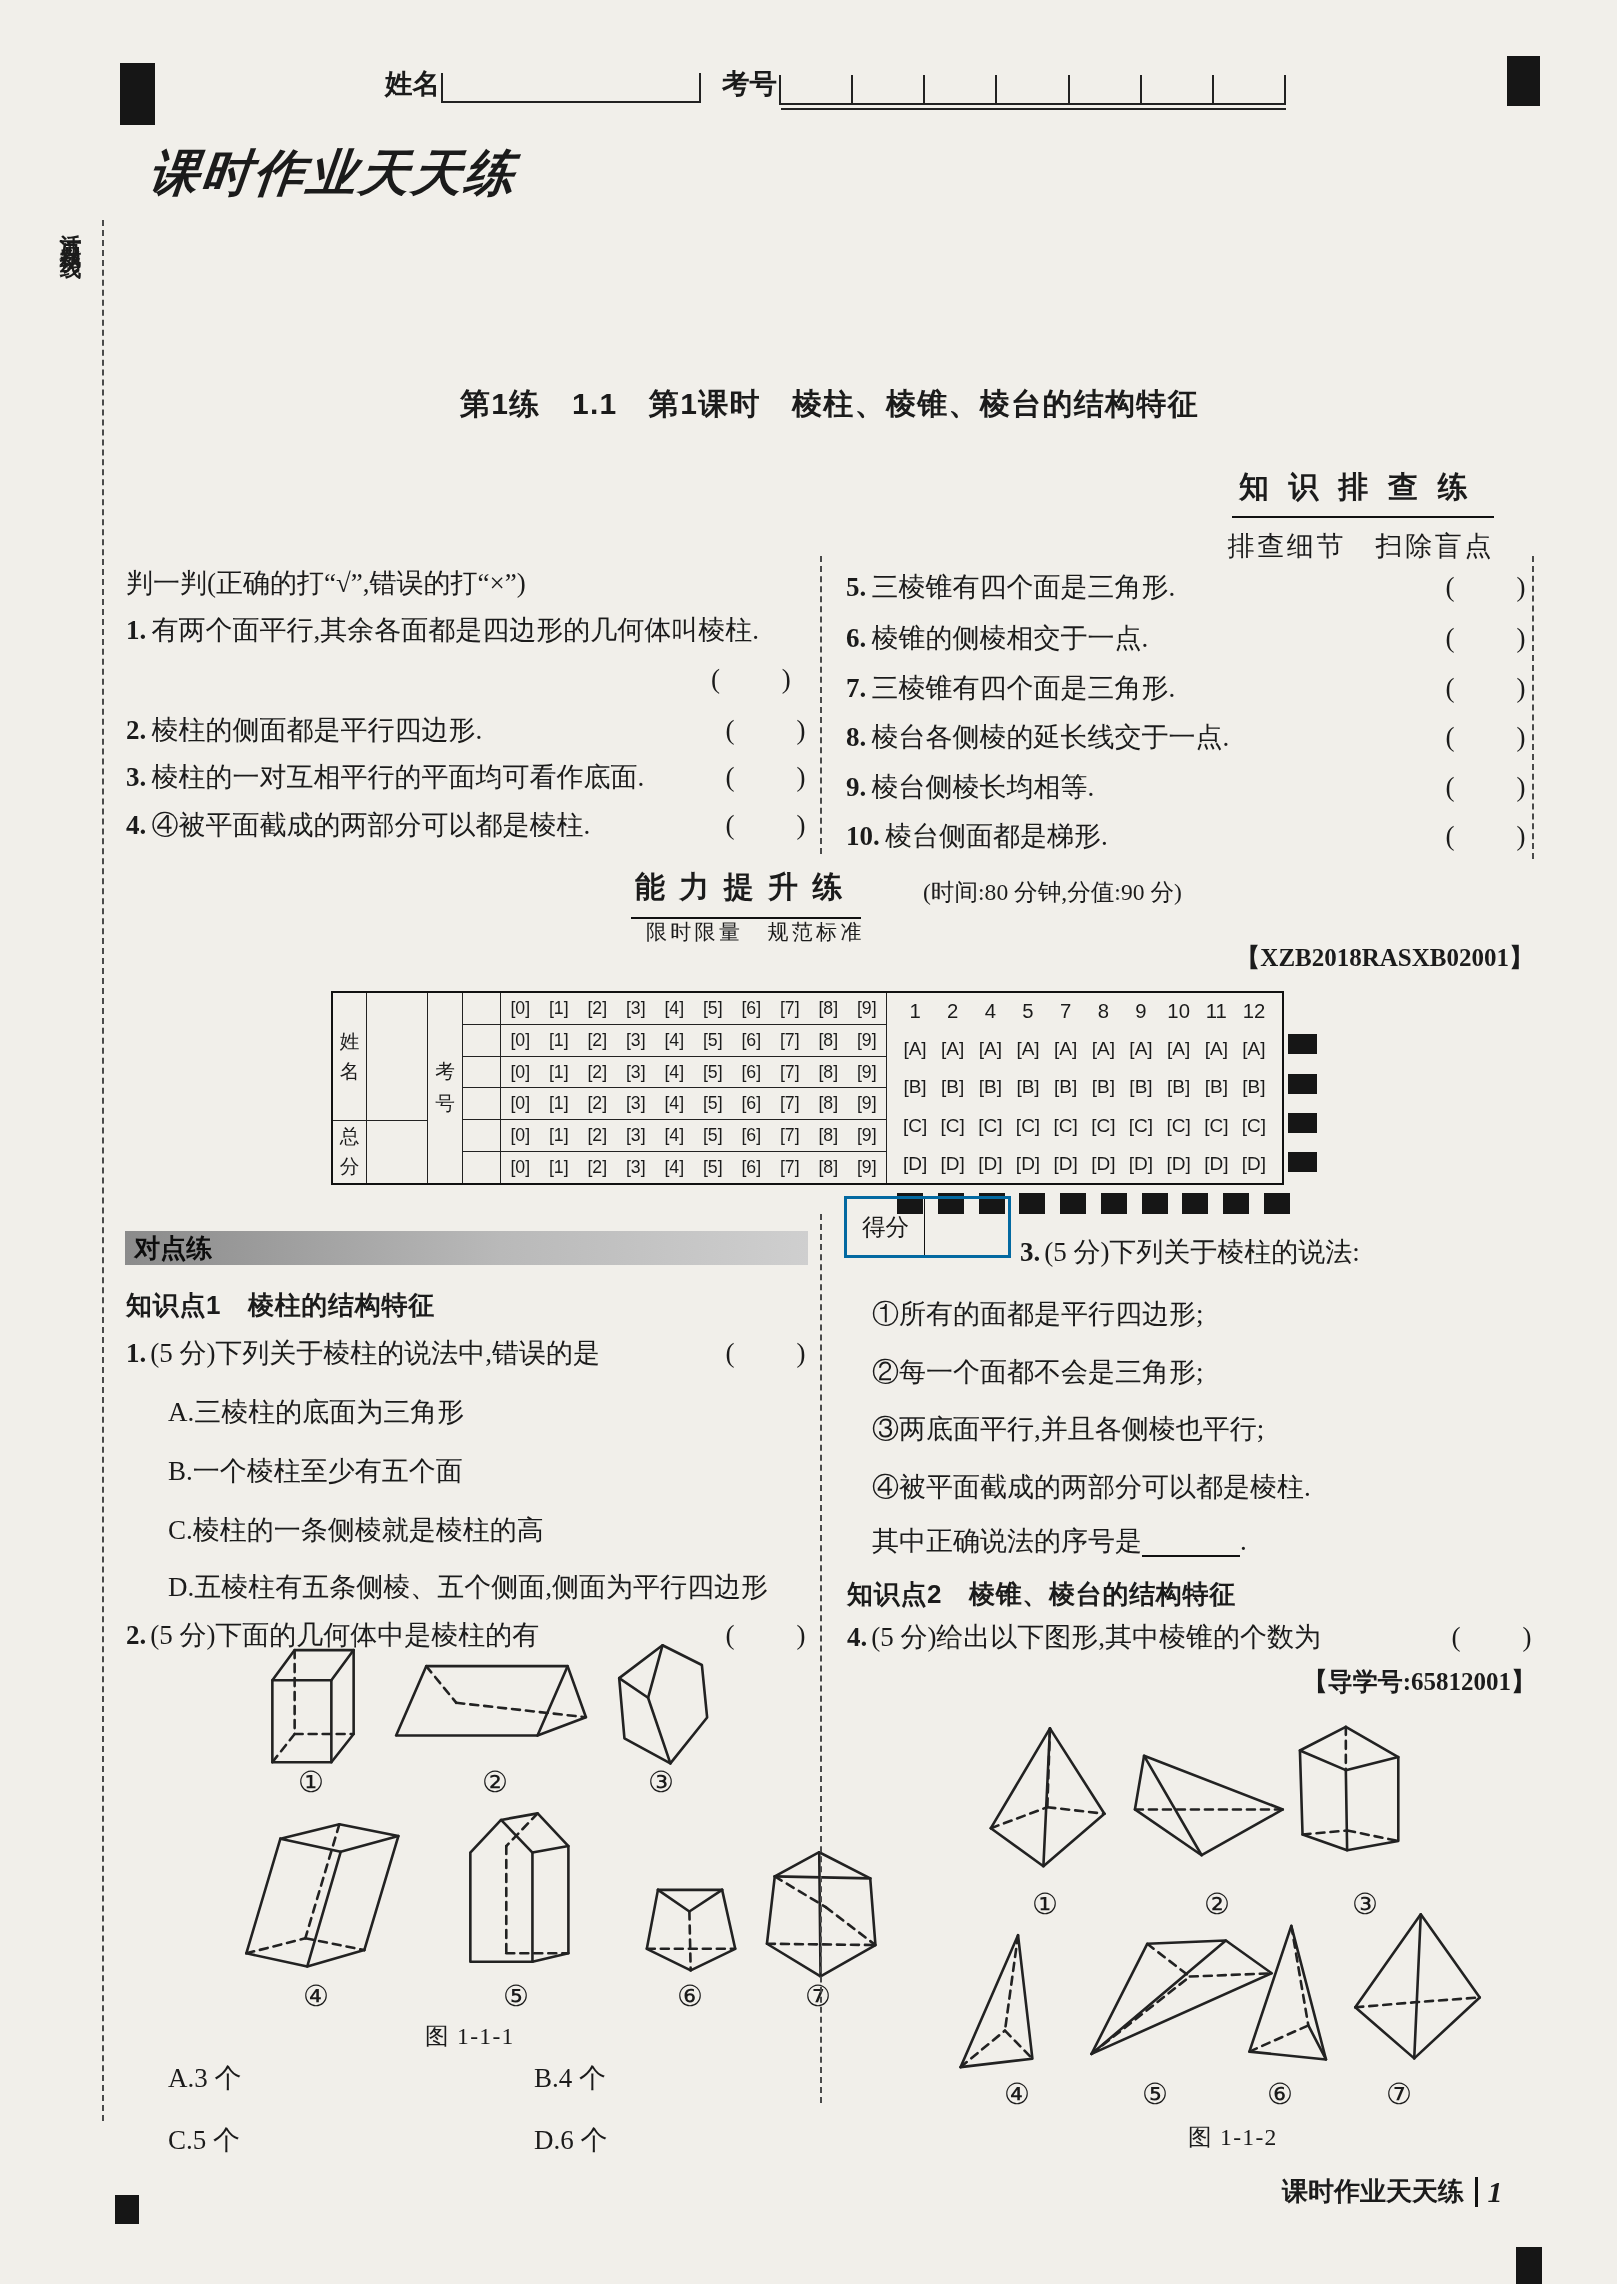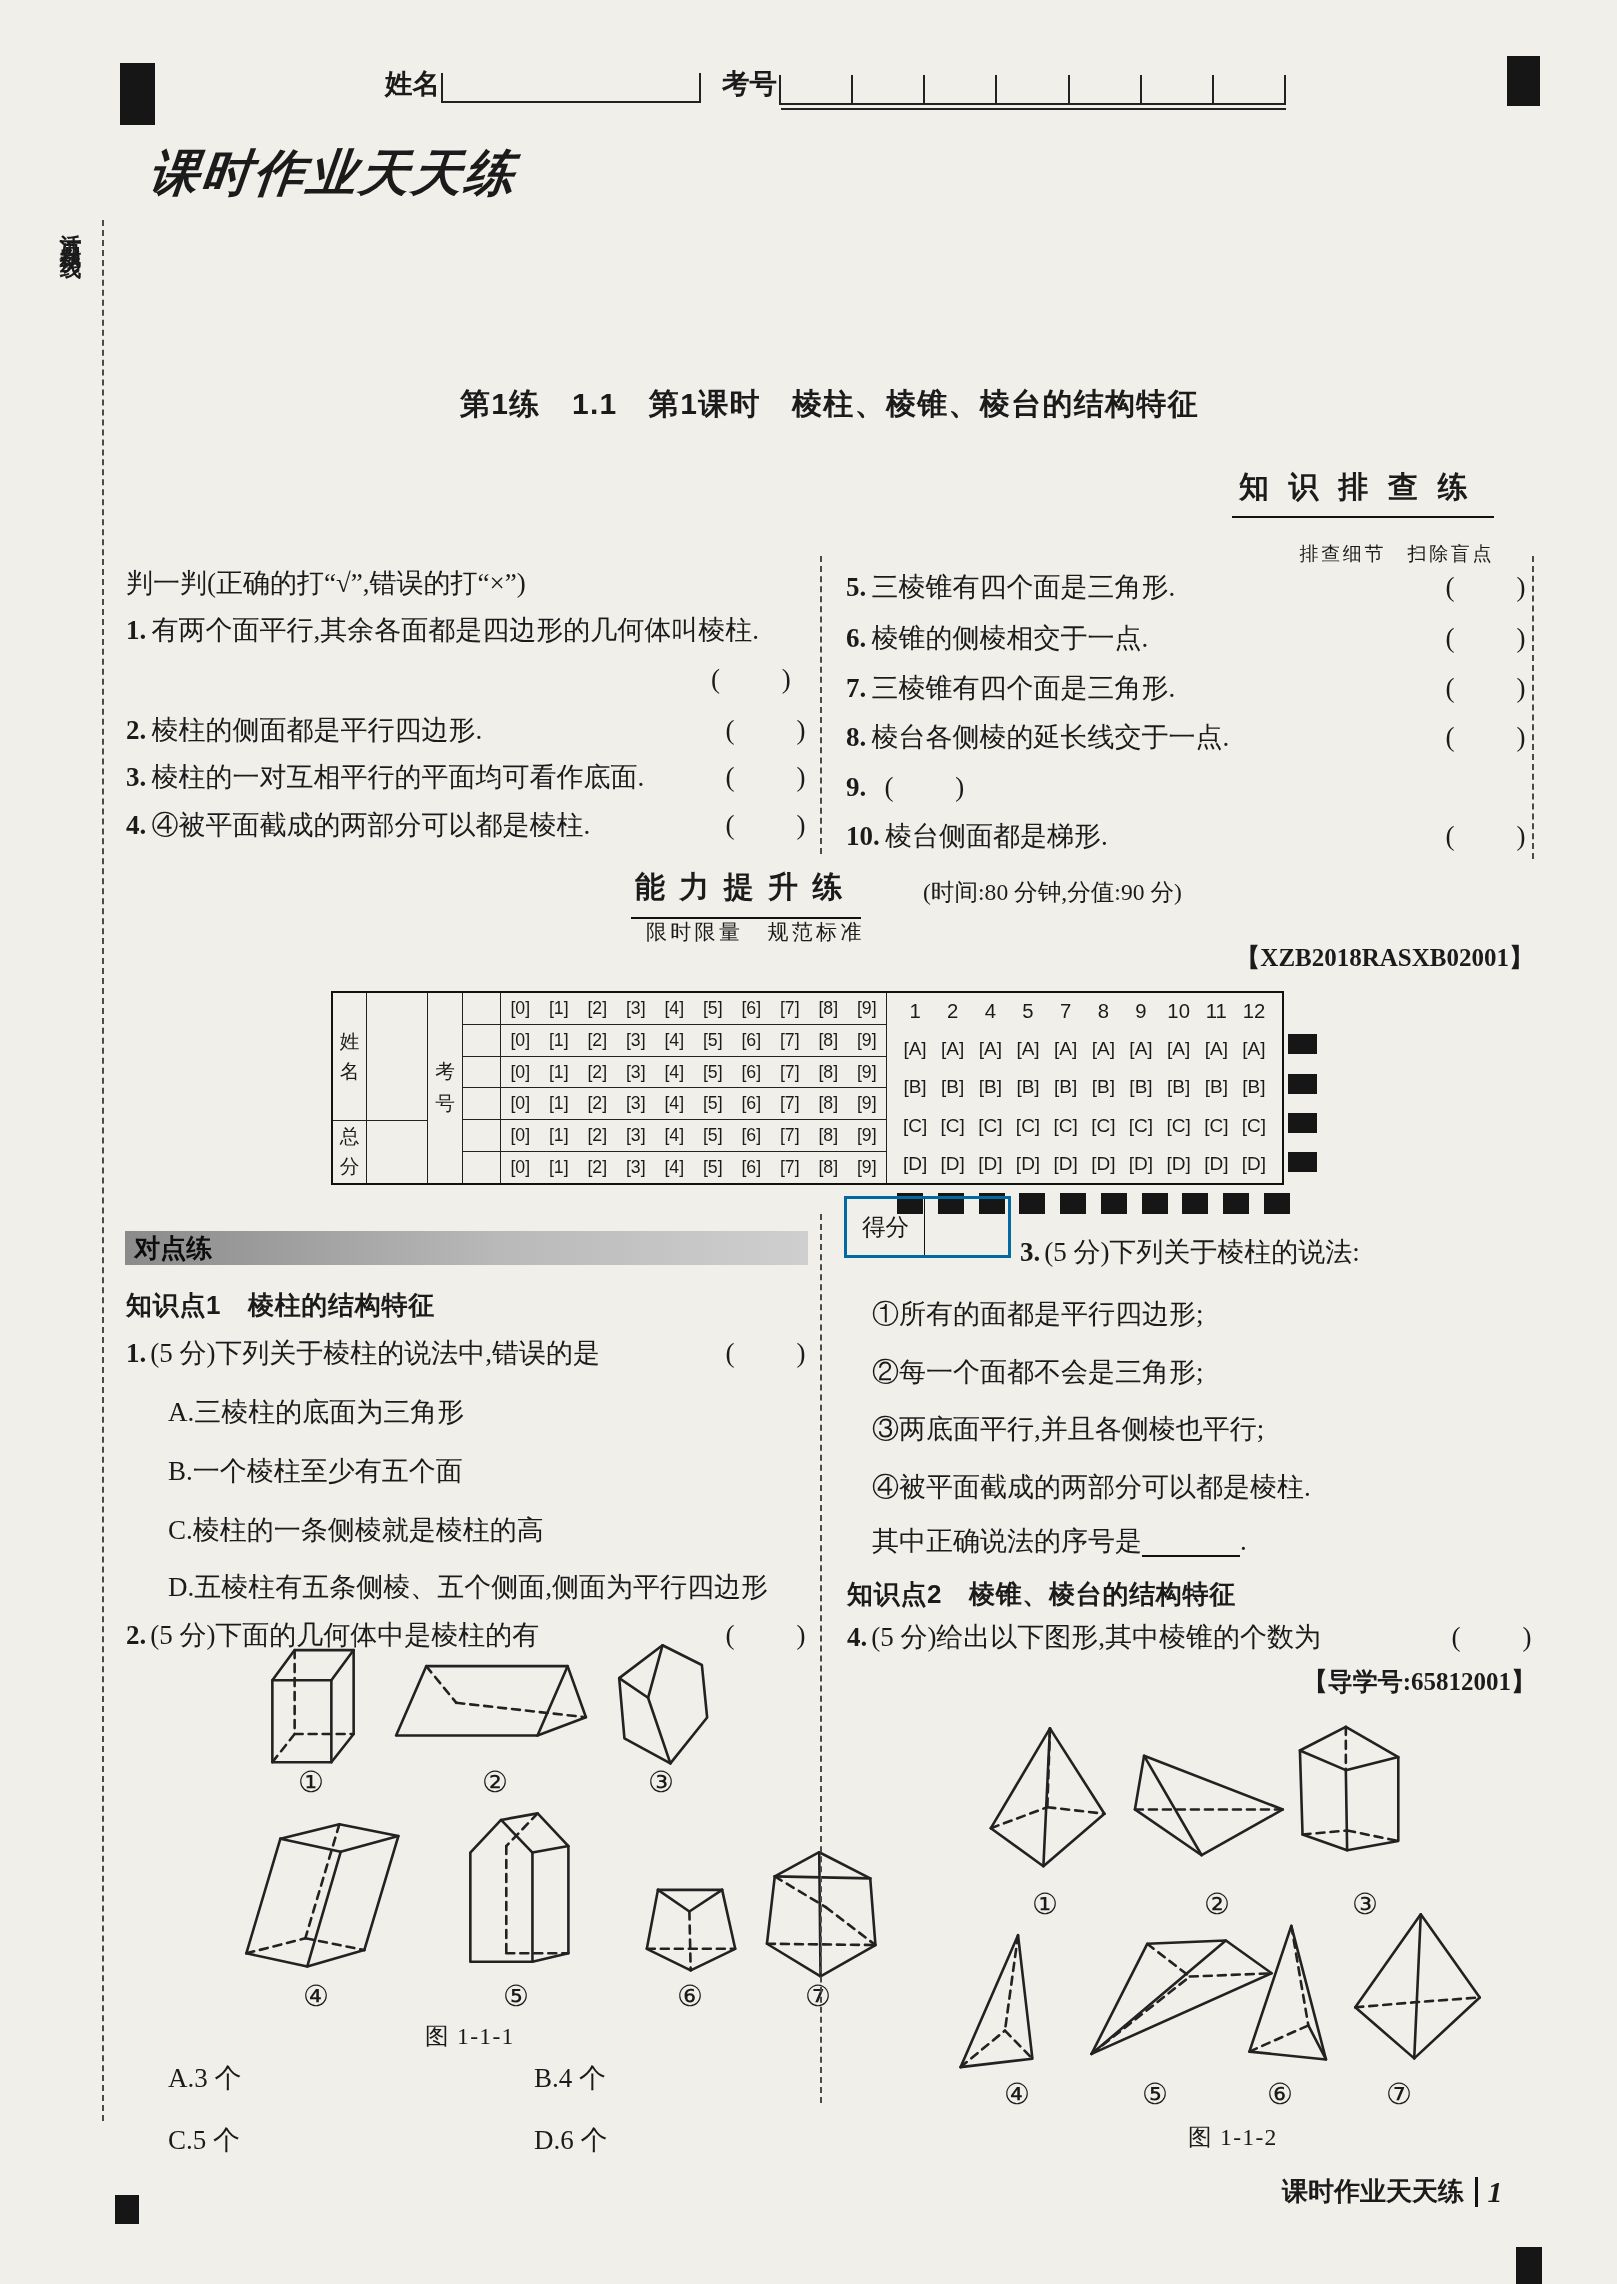--- a/index.html
+++ b/index.html
@@ -17,21 +17,21 @@
   #exam-line::after{content:"";position:absolute;left:0;right:0;bottom:-7.2px;border-bottom:2px solid #222;}
   
   #cut-text{left:56px;top:218px;writing-mode:vertical-rl;letter-spacing:5.2px;font-size:21.6px;font-weight:bold;}
   .vdash{border-left:2px dashed #4a4a4a;width:0;}
   
   #book-title{left:149px;top:140px;font-size:50px;font-style:italic;letter-spacing:2.6px;transform:skewX(-6deg);}
   #chapter-title{left:125px;top:265px;width:1409px;text-align:center;font-size:38px;letter-spacing:6.6px;}
   #lesson-title{left:125px;top:384px;width:1409px;text-align:center;font-size:30px;letter-spacing:1.3px;}
   .secwrap{text-align:right;}
   .sectitle{display:inline-block;font-weight:bold;font-size:30px;letter-spacing:19.7px;padding:0 6.6px 7.9px 6.6px;border-bottom:2.6px solid #111;}
-  .secsub{font-size:19px;letter-spacing:2.6px;margin-top:23px;}
+  .secsub{font-size:27px;letter-spacing:2.6px;margin-top:10px;}
   
   .tf{display:flex;width:682px;font-size:27px;line-height:1.15;}
   .tf .qno{font-weight:bold;margin-right:5.2px;white-space:nowrap;}
   .tf .qtext{flex:1;}
   .tf .bracket{white-space:nowrap;margin-left:13px;letter-spacing:2.6px;}
   .bracket-solo{font-size:27px;letter-spacing:2.6px;}
   
   #boost-title{left:631px;top:867px;font-size:30px;font-weight:bold;letter-spacing:14.4px;padding:0 3.9px 9.2px 3.9px;border-bottom:2.6px solid #111;}
   #boost-note{left:923px;top:876px;font-size:23.6px;}
   #boost-sub{left:646px;top:918px;font-size:21px;letter-spacing:3.3px;}
@@ -160,20 +160,21 @@
     <span class="qtext">三棱锥有四个面是三角形.</span>
     <span class="bracket">(　　)</span>
   </div>
   <div class="abs tf" style="left:846px;top:722px;">
     <span class="qno">8.</span>
     <span class="qtext">棱台各侧棱的延长线交于一点.</span>
     <span class="bracket">(　　)</span>
   </div>
   <div class="abs tf" style="left:846px;top:772px;">
     <span class="qno">9.</span>
+    <span class="qtext">棱台侧棱长均相等.</span>
     <span class="bracket">(　　)</span>
   </div>
   <div class="abs tf" style="left:846px;top:821px;">
     <span class="qno">10.</span>
     <span class="qtext">棱台侧面都是梯形.</span>
     <span class="bracket">(　　)</span>
   </div>
 
   <div class="abs serif" id="boost-title">能力提升练</div>
   <div class="abs serif" id="boost-note">(时间:80 分钟,分值:90 分)</div>

